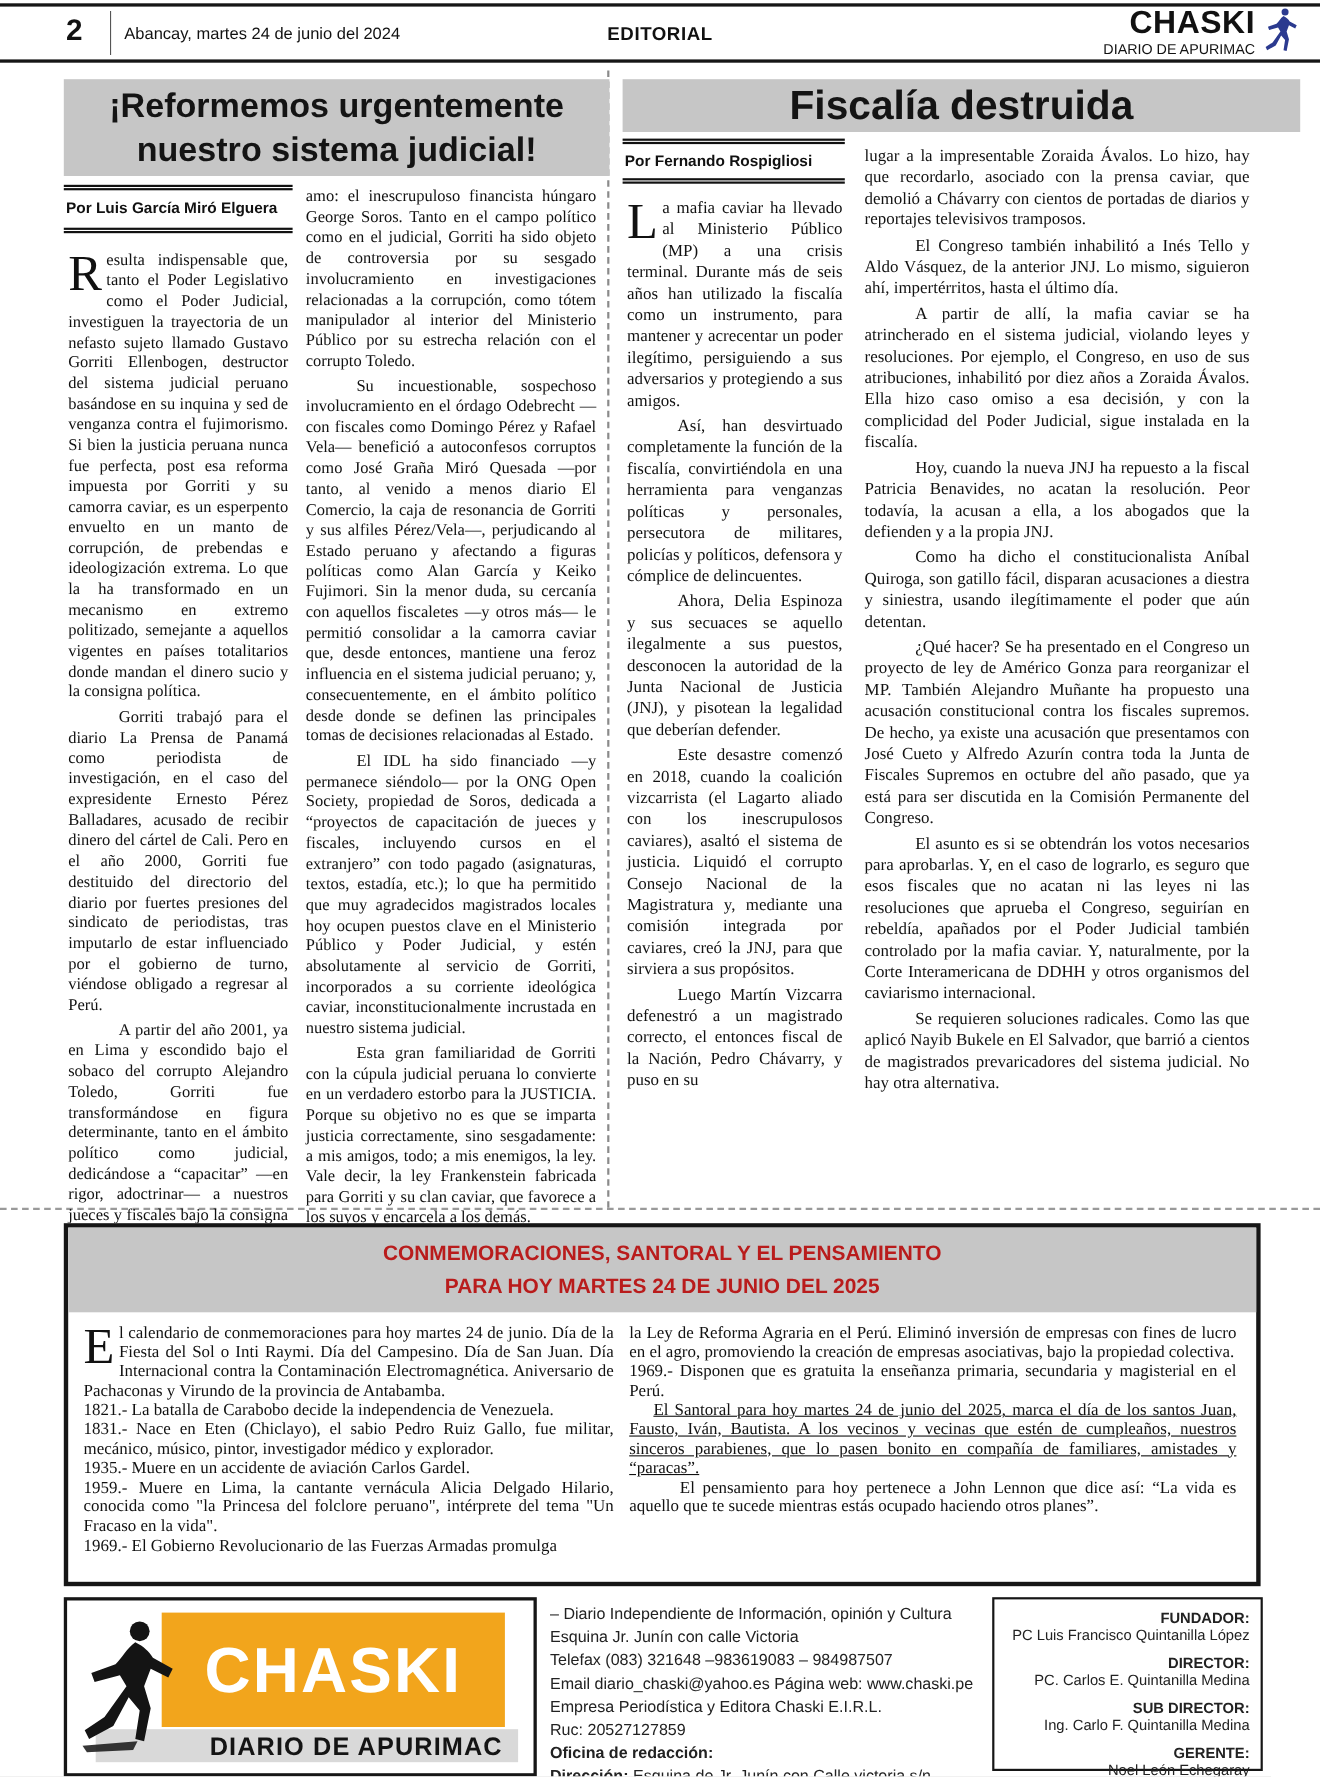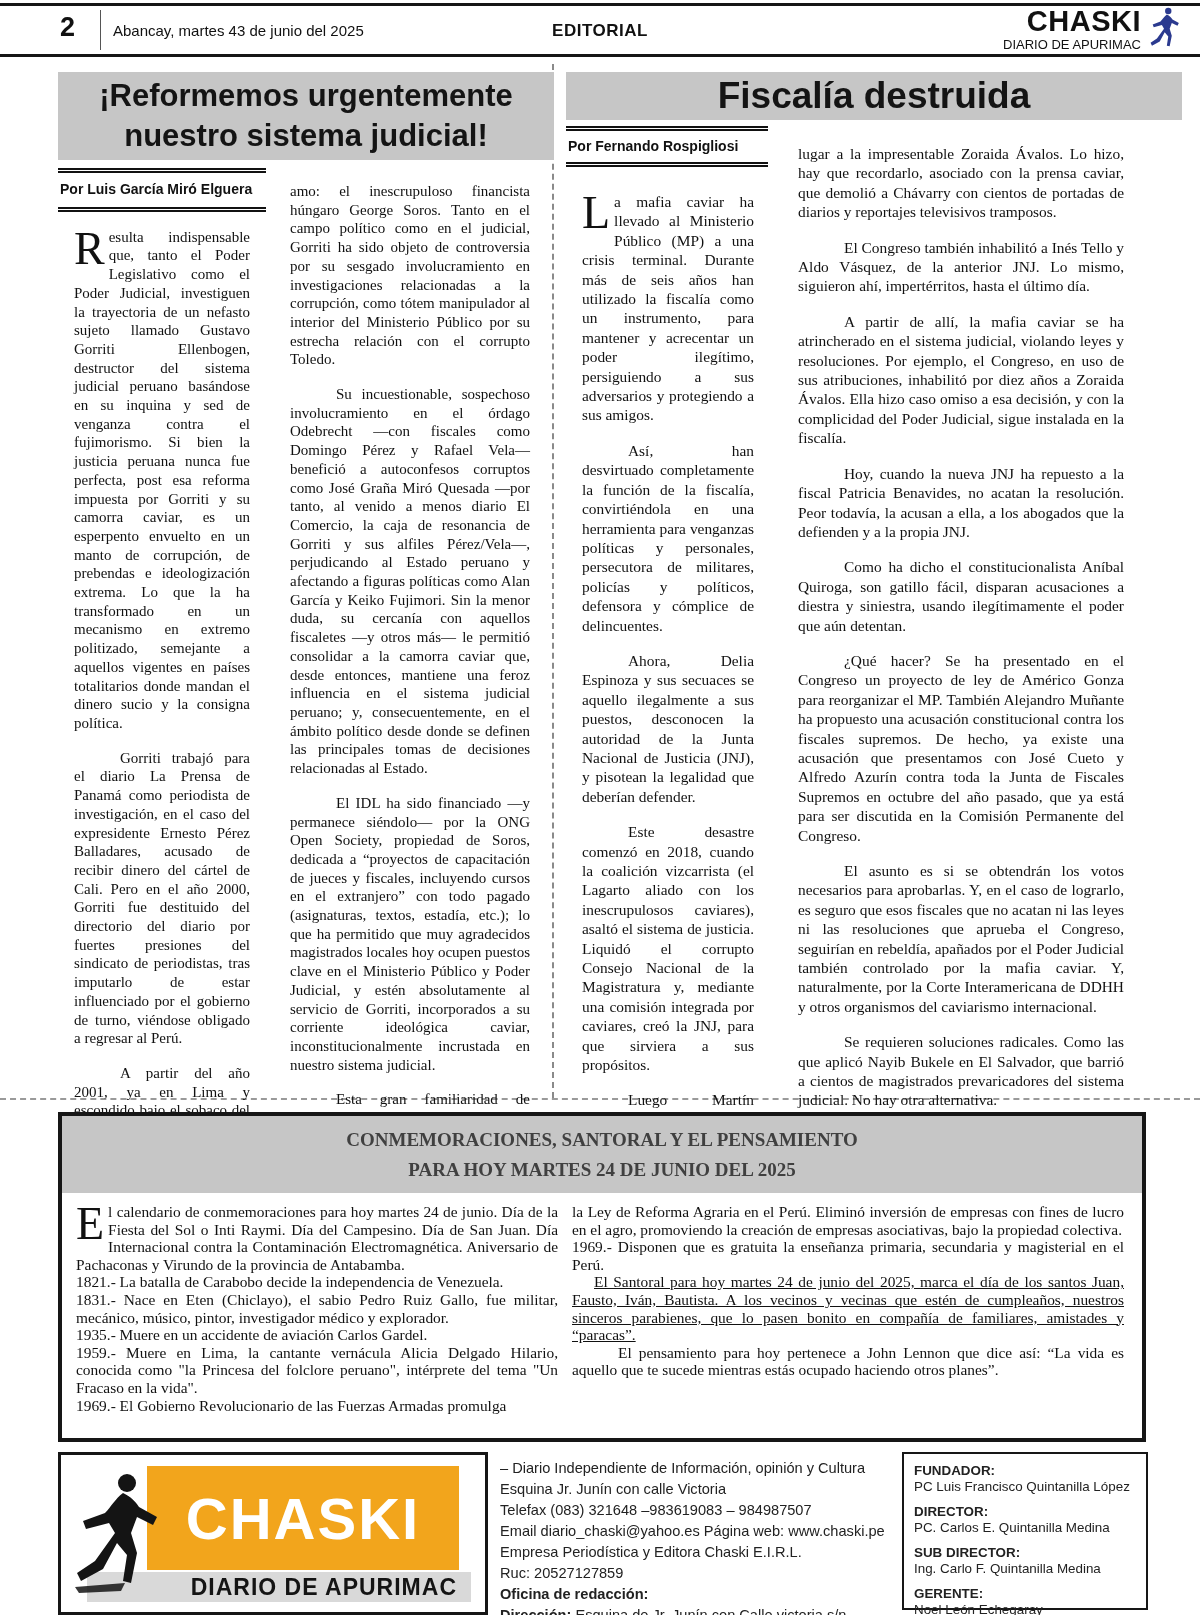--- a/index.html
+++ b/index.html
@@ -18,64 +18,64 @@
   .masthead-text{text-align:right;font-family:"Liberation Sans",sans-serif;line-height:1;}
   .masthead-title{font-weight:bold;font-size:29px;letter-spacing:.5px;}
   .masthead-sub{font-size:13px;margin-top:2px;}
   .masthead-icon{width:36px;height:46px;}
   
   .title-bar{position:absolute;background:#c6c6c6;display:flex;align-items:center;justify-content:center;
              font-family:"Liberation Sans",sans-serif;font-weight:bold;text-align:center;color:#141414;}
   .byline-box{border-top:5px double #111;border-bottom:5px double #111;padding:7px 2px 8px 2px;
               font-family:"Liberation Sans",sans-serif;font-size:14px;font-weight:bold;}
   .col{position:absolute;text-align:justify;}
-  .col p{margin:16px;text-indent:46px;}
+  .col p{margin:4px;text-indent:46px;}
   .col p.noindent{text-indent:0;}
   .col p.smallindent{text-indent:22px;text-decoration:underline;}
   .col p.dropcap{text-indent:0;}
   .col p.dropcap::first-letter{float:left;font-size:46px;line-height:36px;padding:3px 4px 0 0;font-weight:normal;}
   .left-body{font-size:15px;line-height:18.7px;}
   .right-body{font-size:15.4px;line-height:19.4px;}
   .vdivider{position:absolute;left:552px;top:64px;height:1034px;border-left:2px dashed #8a8a8a;}
   .hdotted{position:absolute;left:0;top:1098px;width:1200px;border-top:2px dashed #9a9a9a;}
   
   .almanac{position:absolute;left:58px;top:1112px;width:1080px;height:322px;border:4px solid #161616;background:#fff;}
-  .almanac-head{background:#c6c6c6;padding:9px 0 8px 0;text-align:center;font-family:Liberation Serif, serif;
-                font-weight:bold;font-size:19px;color:#404040;line-height:30px;}
+  .almanac-head{background:#c6c6c6;padding:9px 0 8px 0;text-align:center;font-family:Liberation Sans, sans-serif;
+                font-weight:bold;font-size:19px;color:#b91c1c;line-height:30px;}
   .almanac-body{position:relative;font-size:15.4px;line-height:17.6px;text-align:justify;}
   .almanac-col1{position:absolute;left:14px;top:10px;width:482px;}
   .almanac-col2{position:absolute;left:510px;top:10px;width:552px;}
   .almanac-body p{margin:0;}
   
   .logo-box{position:absolute;left:58px;top:1452px;width:424px;height:157px;border:3px solid #161616;background:#fff;}
   .logo-orange{position:absolute;left:86px;top:11px;width:312px;height:104px;background:#f2a51c;
                display:flex;align-items:center;justify-content:center;}
   .logo-orange span{font-family:"Liberation Sans",sans-serif;font-weight:bold;font-size:58px;color:#ffffff;letter-spacing:2px;}
   .logo-gray{position:absolute;left:26px;top:117px;width:384px;height:30px;background:#d9d9d9;
              display:flex;align-items:center;justify-content:flex-end;padding-right:14px;box-sizing:border-box;}
   .logo-gray span{font-family:"Liberation Sans",sans-serif;font-weight:bold;font-size:23px;color:#141414;letter-spacing:1px;}
   .logo-runner{position:absolute;left:4px;top:14px;width:100px;height:130px;z-index:2;}
   .footer-info{position:absolute;left:500px;top:1458px;width:400px;font-family:"Liberation Sans",sans-serif;
                font-size:14.6px;line-height:21px;color:#222;}
   .footer-info .lbl{font-weight:bold;}
   .staff-box{position:absolute;left:902px;top:1452px;width:246px;height:158px;border:2px solid #161616;
              padding:9px 10px;box-sizing:border-box;font-family:"Liberation Sans",sans-serif;font-size:13.4px;
              line-height:16px;color:#222;}
   .staff-box .role{font-weight:bold;}
-  .staff-box .grp{margin-bottom:9px;}
+  .staff-box .grp{margin-bottom:9px;text-align:right;}
 </style>
 </head>
 <body>
 
 <div class="page">
 
   <div class="top-rule"></div>
   <div class="page-number">2</div>
   <div class="header-vline"></div>
-  <div class="header-date">Abancay, martes 43 de junio del 2025</div>
+  <div class="header-date">Abancay, martes 24 de junio del 2024</div>
   <div class="header-section">EDITORIAL</div>
   <div class="masthead">
     <div class="masthead-text">
       <div class="masthead-title">CHASKI</div>
       <div class="masthead-sub">DIARIO DE APURIMAC</div>
     </div>
     <svg class="masthead-icon" viewBox="0 0 100 130">
       <g fill="#2b3a8f">
         <circle cx="62" cy="14" r="9"></circle>
         <path d="M58 24 C50 30 46 38 40 44 L18 52 L21 60 L44 54 L50 64 L30 92 L12 104 L16 112 L38 100 L52 74 L62 86 L58 112 L66 114 L72 84 L66 64 L72 48 L88 56 L92 48 L74 38 C70 32 66 28 58 24 Z"></path>

